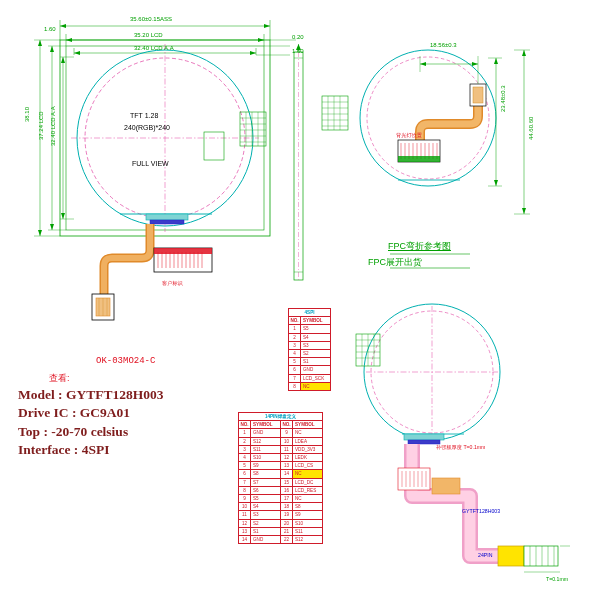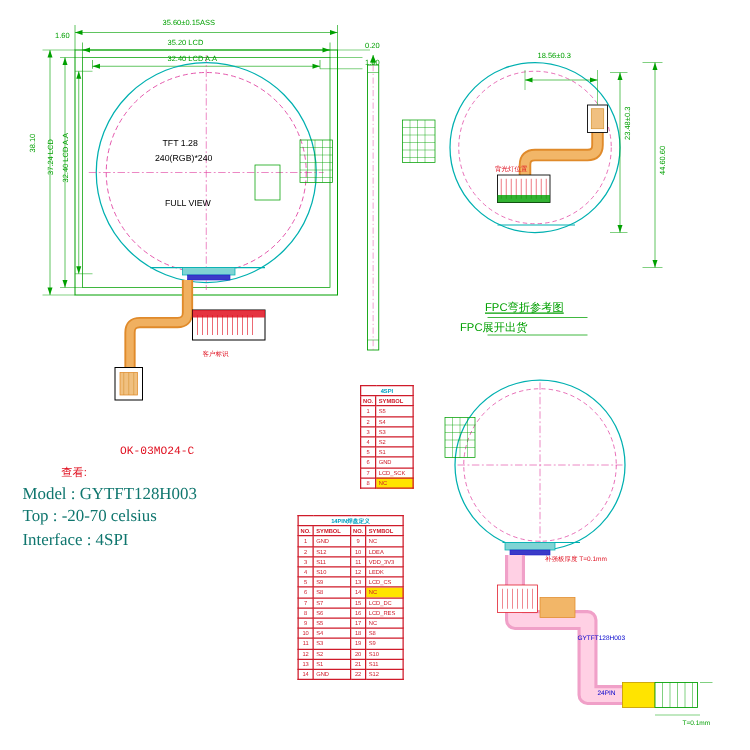--- a/index.html
+++ b/index.html
@@ -12,21 +12,22 @@
   }
   .canvas{position:absolute;left:0;top:0;width:600px;height:600px;}
   svg{position:absolute;left:0;top:0;}
   .spec{
     position:absolute;
     left:18px;top:386px;
     width:230px;
     font-family:"Liberation Serif", serif;
     font-size:13.5px;
     line-height:18.4px;
-    color:#0f766e;
+    color:#7f1d1d;
+    font-weight:bold;
   }
   .spec div{white-space:nowrap;}
   .lbl{position:absolute;white-space:nowrap;}
   .green{color:#00a000;}
   .red{color:#e01020;}
   .t5{font-size:5.2px;}
   .t6{font-size:6px;}
   .t7{font-size:7px;}
   .t9{font-size:9px;}
 
@@ -301,20 +302,21 @@
 <div class="lbl t9 green" style="left:388px;top:240px;text-decoration:underline;">FPC弯折参考图</div>
 <div class="lbl t9 green" style="left:368px;top:256px;">FPC展开出货</div>
 
 <div class="lbl t5 red" style="left:436px;top:444px;">补强板厚度 T=0.1mm</div>
 <div class="lbl t5" style="left:462px;top:508px;color:#0000cc;">GYTFT128H003</div>
 <div class="lbl t5" style="left:478px;top:552px;color:#0000cc;">24PIN</div>
 <div class="lbl t5 green" style="left:546px;top:576px;">T=0.1mm</div>
 
 <div class="spec">
   <div>Model : GYTFT128H003</div>
+  <div>Drive IC : GC9A01</div>
   <div>Top : -20-70 celsius</div>
   <div>Interface : 4SPI</div>
 </div>
 
 <table class="tbl" style="left:288px;top:308px;">
   <tbody>
         <tr>
     <td class="title" colspan="2">4SPI</td>
   </tr>
   <tr>

